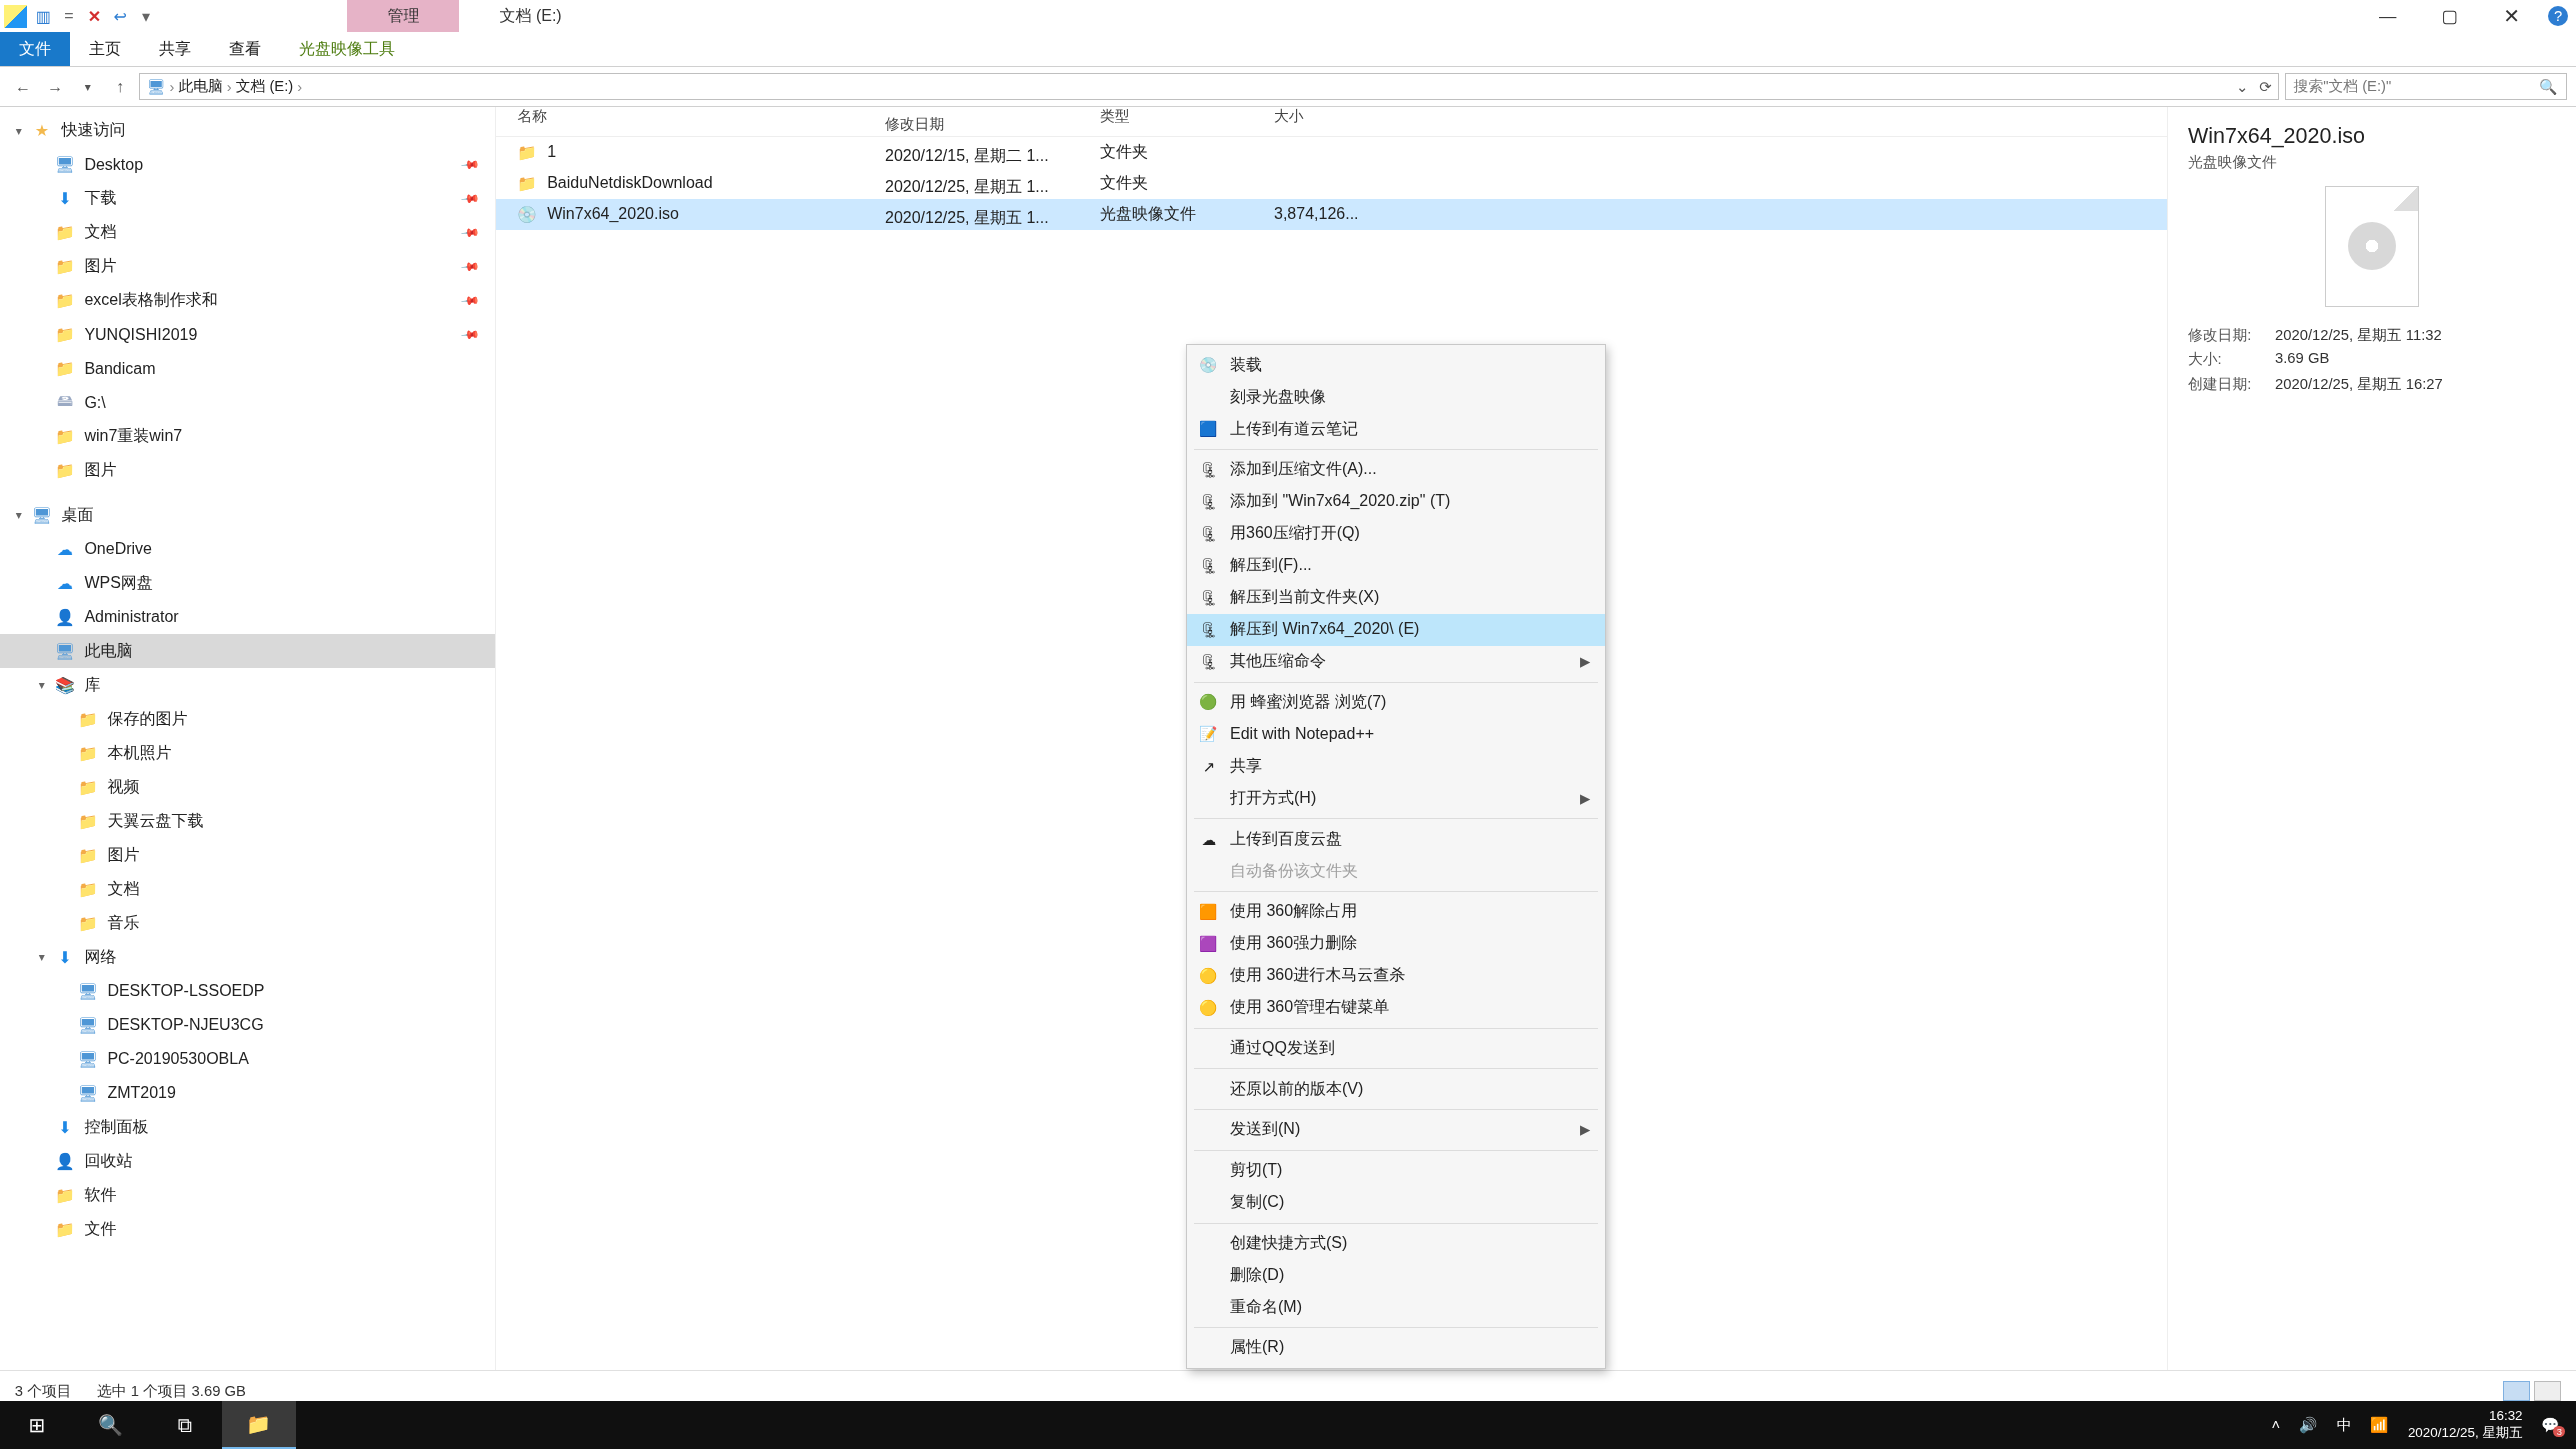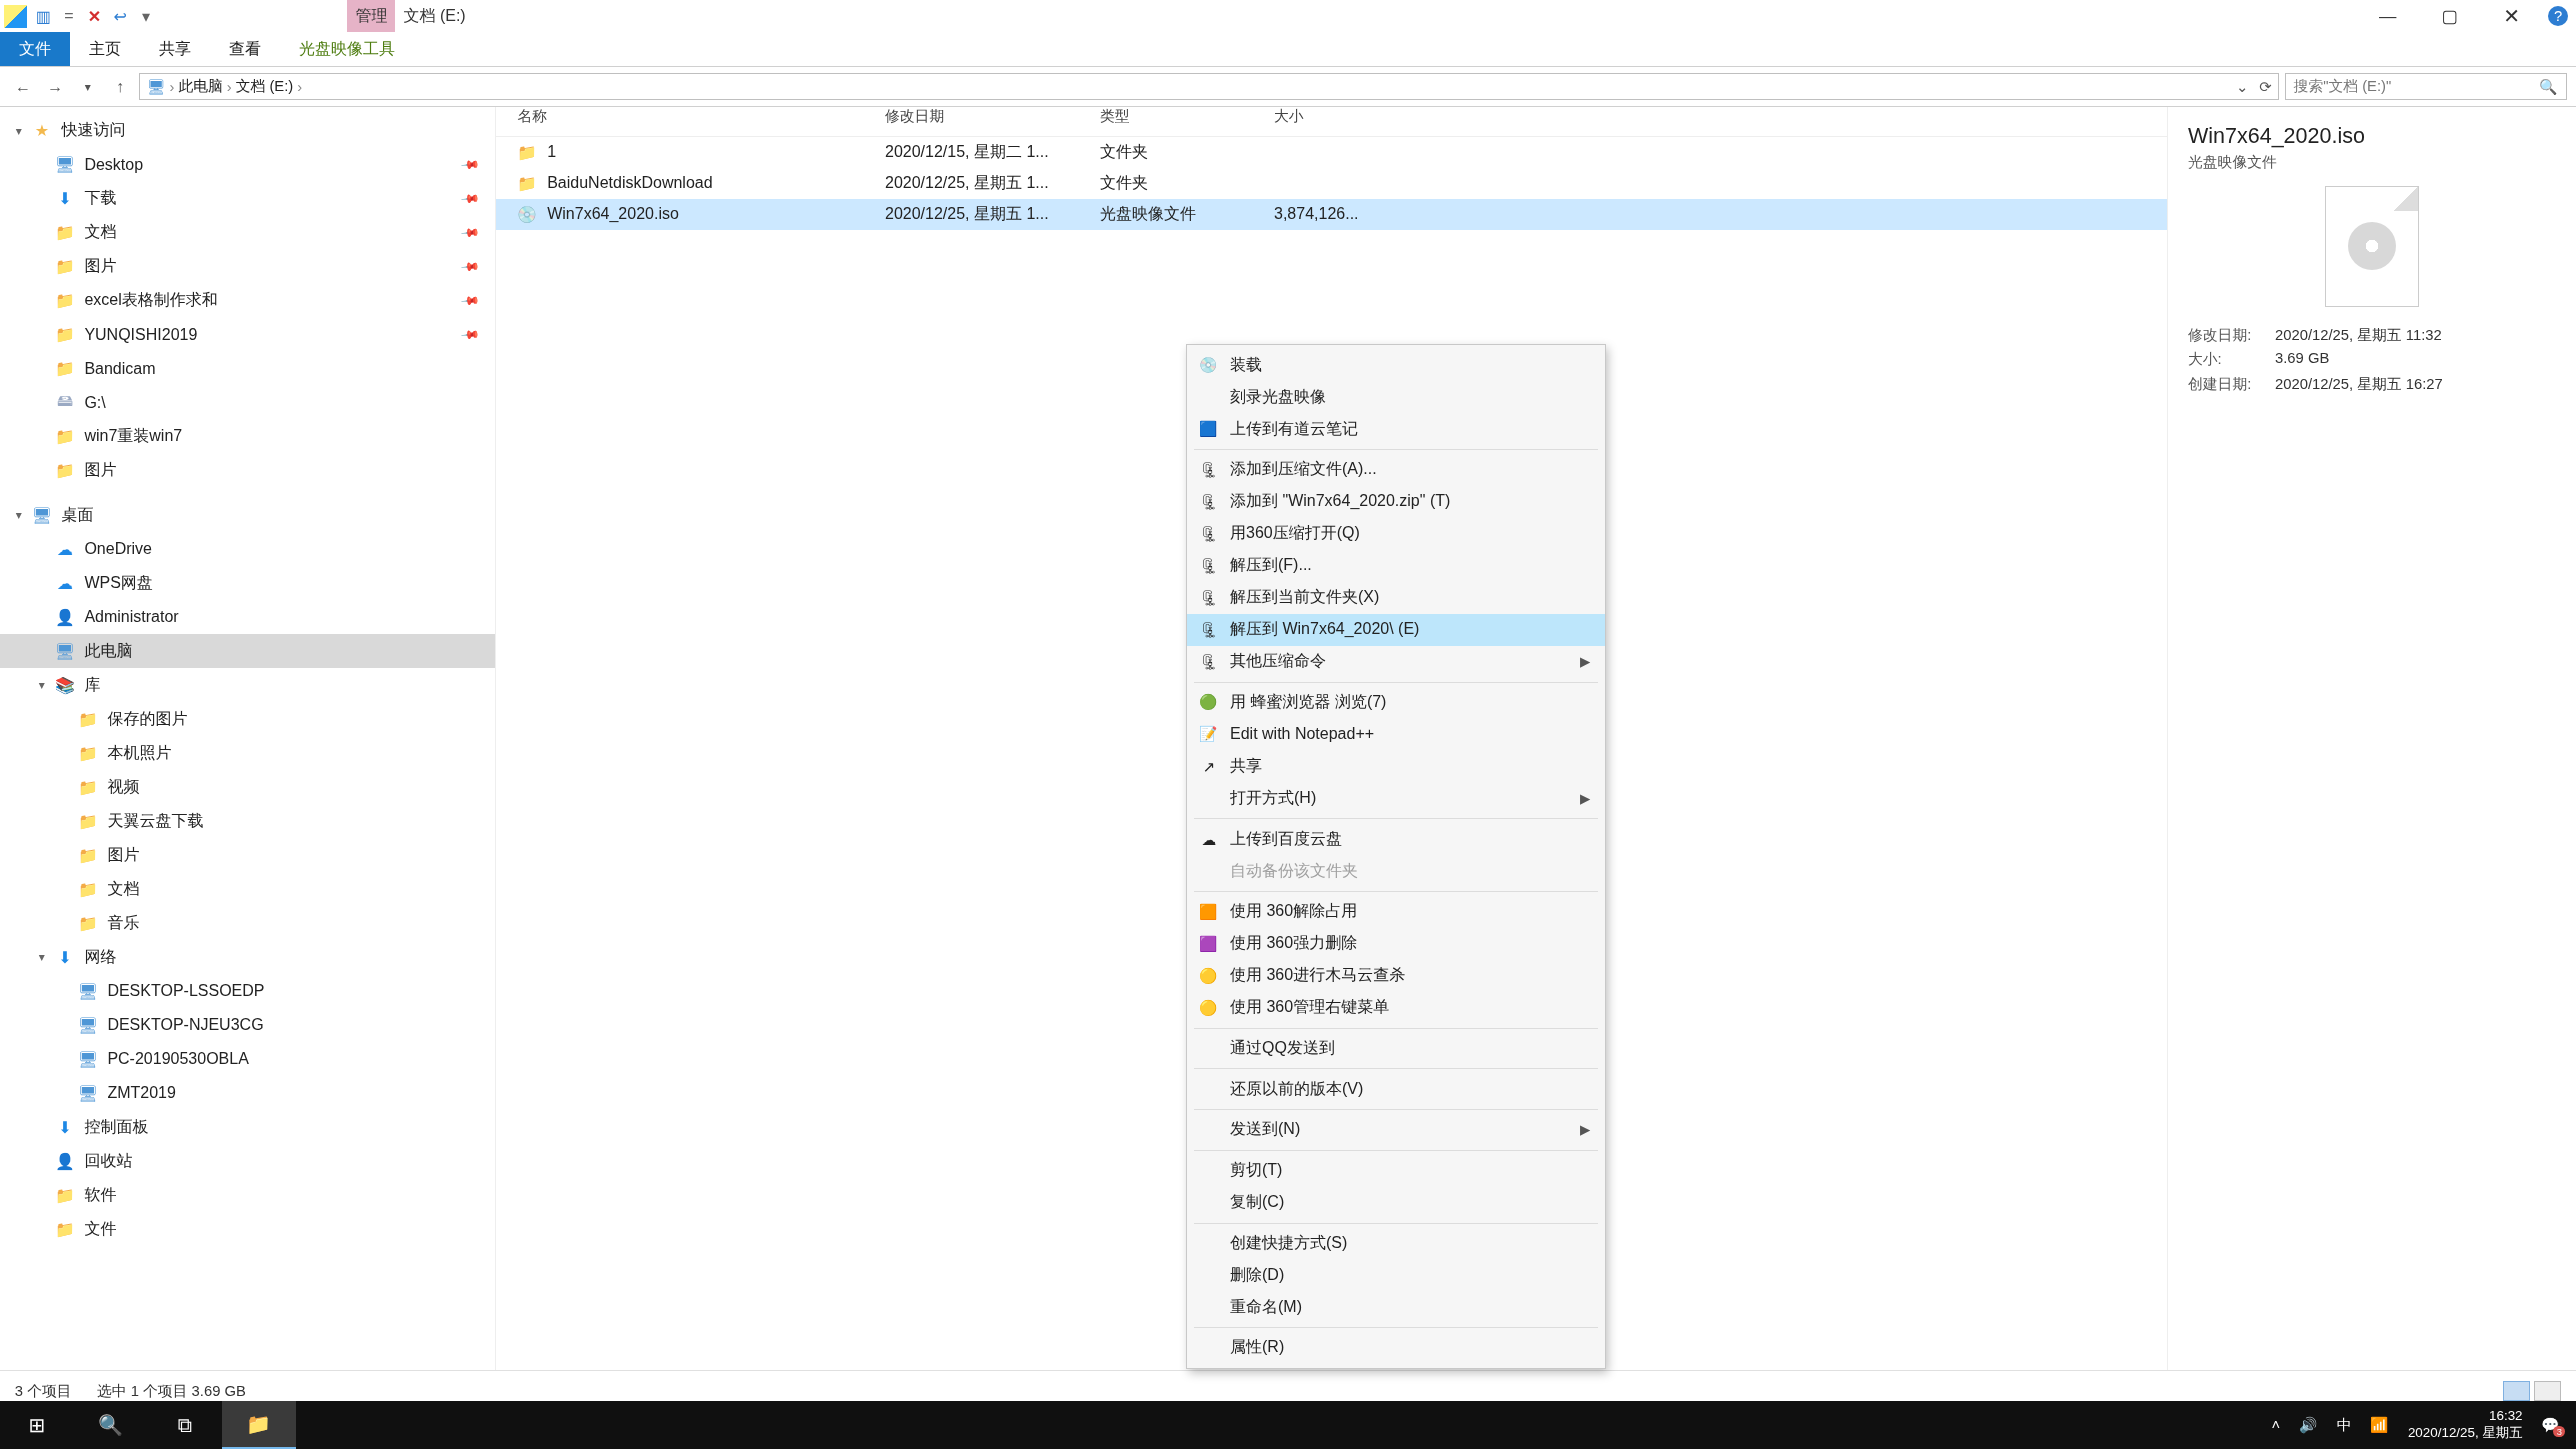--- a/index.html
+++ b/index.html
@@ -19,21 +19,21 @@
     --menu-disabled:#a0a0a0;
     --taskbar:#101010;
   }
 
   
   .titlebar{height:32px;display:flex;align-items:stretch;background:#fff;}
   .qat{display:flex;align-items:center;padding:0 4px;gap:6.7px;}
   .qat .corner{width:23px;height:23px;background:linear-gradient(135deg,#fff176 50%,#2196f3 50%);}
   .qat .ico{width:19px;height:19px;display:flex;align-items:center;justify-content:center;font-size:16px;}
   .title-tabs{display:flex;align-items:stretch;margin-left:188px;}
-  .title-tab{padding:0 8px;display:flex;align-items:center;font-size:16px;color:#333;}
+  .title-tab{padding:0 40px;display:flex;align-items:center;font-size:16px;color:#333;}
   .title-tab.rose{background:var(--rose-tab);}
   .win-controls{margin-left:auto;display:flex;align-items:center;}
   .win-btn{width:62px;height:32px;display:flex;align-items:center;justify-content:center;font-size:17.4px;color:#333;}
   .win-btn.close{font-size:20px;}
   .help-dot{width:20px;height:20px;border-radius:50%;background:#2d7dd2;color:#fff;display:flex;align-items:center;justify-content:center;font-size:14.8px;margin-left:5.4px;margin-right:8px;}
 
   
   .ribbon{height:35px;background:#fff;display:flex;align-items:stretch;border-bottom:0.7px solid var(--nav-border);}
   .ribbon-tab{padding:0 19px;display:flex;align-items:center;font-size:16px;color:#222;}
   .ribbon-tab.active{background:var(--ribbon-tab-active);color:#fff;}
@@ -65,21 +65,21 @@
   .fico.drive{color:#9aa9c3;}
   .fico.screen{color:#4f97d6;}
   .fico.cloud{color:#1e88e5;}
   .fico.grey{color:#7a7a7a;}
   .fico.green{color:#3ba95c;}
 
   
   .filelist{flex:1;display:flex;flex-direction:column;position:relative;}
   .cols{height:29.5px;display:flex;border-bottom:0.7px solid #eee;color:#444;font-size:14.8px;}
   .c-name{width:389px;padding-left:21.5px;}
-  .c-date{width:215px;}
+  .c-date{width:215px;margin-top:8px;}
   .c-type{width:174px;}
   .c-size{width:148px;}
   .row{height:31px;display:flex;align-items:center;font-size:16px;color:#222;}
   .row .c-name{display:flex;align-items:center;gap:10.7px;}
   .row.sel{background:var(--light-blue);}
   .row .thumb{width:19px;height:19px;display:flex;align-items:center;justify-content:center;}
   .thumb.folder{color:#f5c36a;}
   .thumb.iso{color:#bfbfbf;}
 
   

